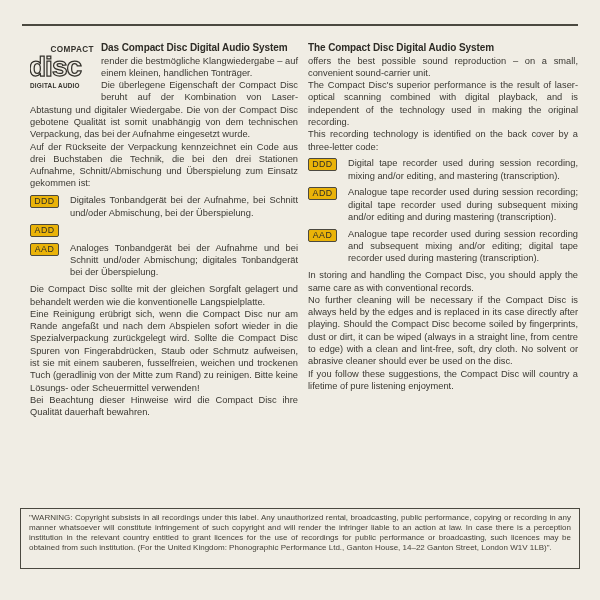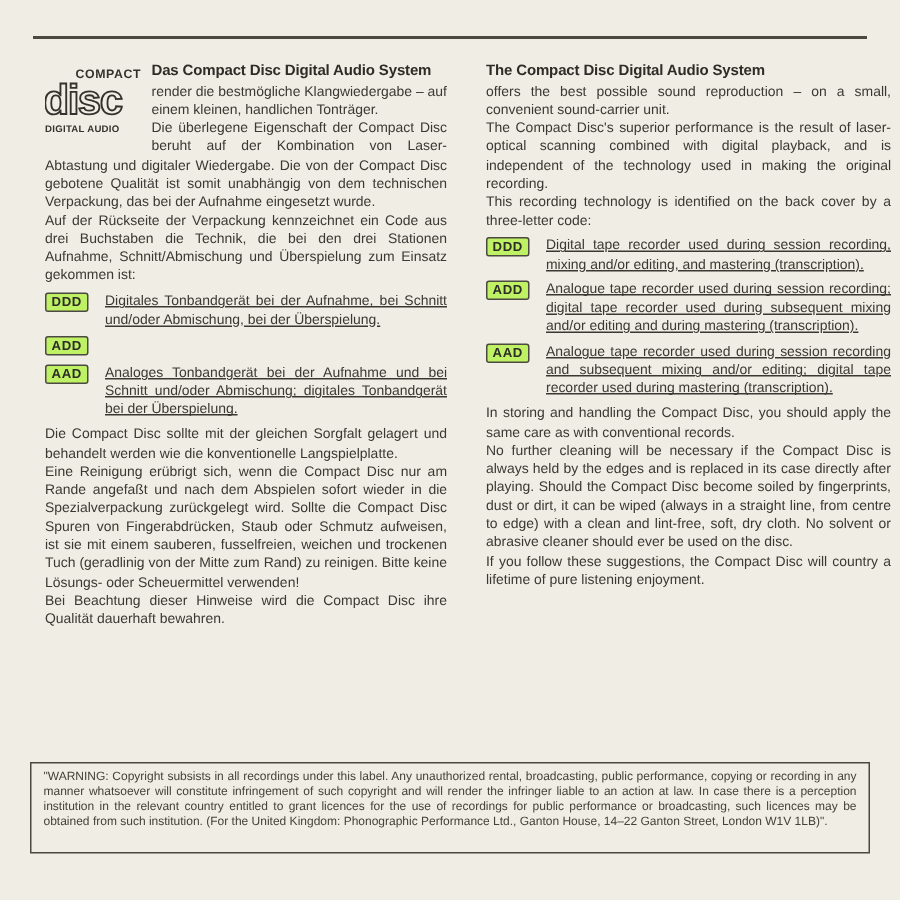--- a/index.html
+++ b/index.html
@@ -13,40 +13,40 @@
   .top-rule {
     position:absolute; left:22px; top:24px; width:556px; height:1.8px;
     background:#4b4940;
   }
   .col {
     position:absolute; top:42px;
     font-size:9.3px; line-height:12.3px;
     text-align:justify; hyphens:none;
   }
   .col-left  { left:30px;  width:268px; }
-  .col-right { left:324px; width:270px; }
+  .col-right { left:308px; width:270px; }
   .col p { margin:0; }
   .title {
     font-size:10px; font-weight:bold; color:#2e2c26;
     margin:0; white-space:nowrap; letter-spacing:-0.1px;
     line-height:12.5px;
   }
   .logo {
     float:left; width:64px; height:46px;
     margin:1px 7px 4px 0;
   }
   .code-item { display:flex; margin:4.5px 0; }
   .code-box {
     flex:0 0 auto; width:27px; height:11px;
     border:1.4px solid #4b4940; border-radius:2px;
-    font-size:8.8px; font-weight:bold; letter-spacing:0.4px;
+    font-size:8.8px; font-weight:normal; letter-spacing:0.4px;
     line-height:11px; text-align:center; color:#2e2c26;
-    margin:1px 11px 0 0; background:#bef264;
+    margin:1px 11px 0 0; background:#eab308;
   }
-  .code-text { flex:1 1 auto; text-align:justify;text-decoration:underline; }
+  .code-text { flex:1 1 auto; text-align:justify; }
   .warning-box {
     position:absolute; left:20px; top:508px; width:560px; height:61px;
     border:1.8px solid #4b4940; box-sizing:border-box; background:#f0ede4;
   }
   .warning-box p {
     margin:3.5px 8px; font-size:8px; line-height:10.2px;
     text-align:justify; color:#454239;
   }
 </style>
 </head>

